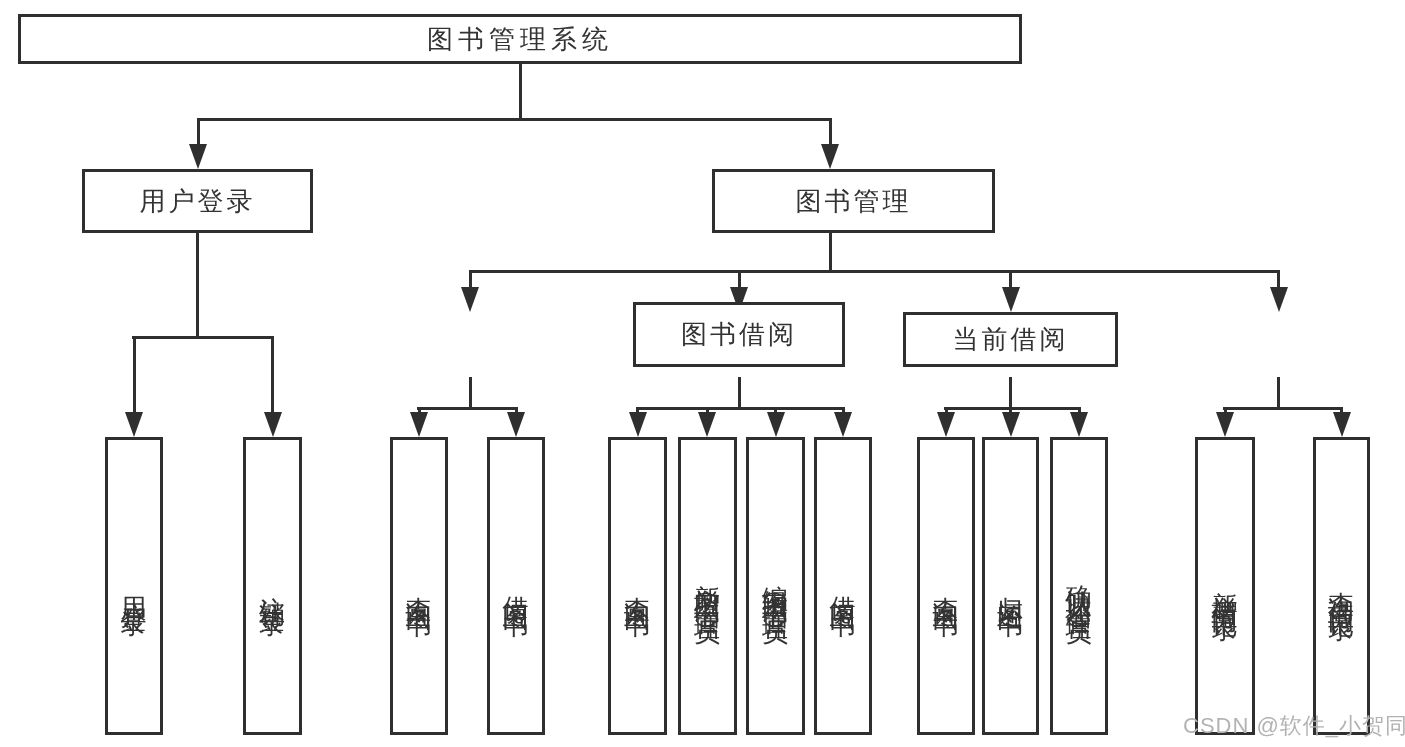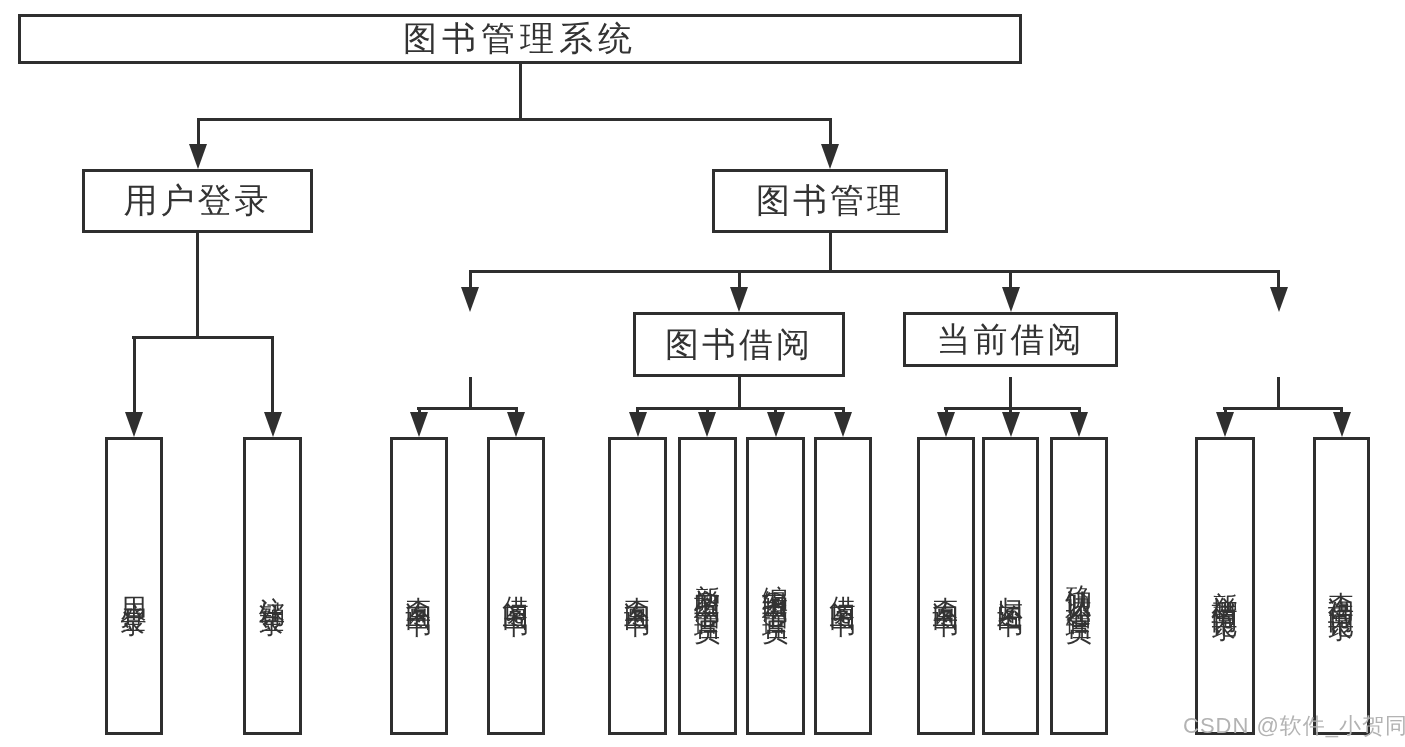--- a/index.html
+++ b/index.html
@@ -14,21 +14,21 @@
   }
   
   .box {
     position: absolute;
     box-sizing: border-box;
     border: 3px solid #2f2f2f;
     background: #ffffff;
     display: flex;
     align-items: center;
     justify-content: center;
-    font-size: 34px;
+    font-size: 26px;
     letter-spacing: 3px;
     color: #333333;
     z-index: 2;
     white-space: nowrap;
   }
   .box.title { letter-spacing: 5px; }
   
   .leaf {
     position: absolute;
     box-sizing: border-box;
@@ -90,21 +90,21 @@
 
   <div class="ln" style="left:197px; top:118px; width:3px; height:28px;"></div>
   <div class="ah" style="left:189px; top:144px;"></div>
 
   <div class="ln" style="left:829px; top:118px; width:3px; height:28px;"></div>
   <div class="ah" style="left:821px; top:144px;"></div>
 
   <div class="box" style="left:82px; top:169px; width:231px; height:64px;">
     <span>用户登录</span>
   </div>
-  <div class="box" style="left:712px; top:169px; width:236px; height:64px;">
+  <div class="box" style="left:712px; top:169px; width:283px; height:64px;">
     <span>图书管理</span>
   </div>
 
   <div class="ln" style="left:196px; top:231px; width:3px; height:107px;"></div>
   <div class="ln" style="left:132px; top:336px; width:142px; height:3px;"></div>
   <div class="ln" style="left:133px; top:336px; width:3px; height:78px;"></div>
   <div class="ah" style="left:125px; top:412px;"></div>
   <div class="ln" style="left:271px; top:336px; width:3px; height:78px;"></div>
   <div class="ah" style="left:264px; top:412px;"></div>
 
@@ -112,21 +112,21 @@
   <div class="ln" style="left:469px; top:270px; width:811px; height:3px;"></div>
   <div class="ln" style="left:469px; top:270px; width:3px; height:19px;"></div>
   <div class="ah" style="left:461px; top:287px;"></div>
   <div class="ln" style="left:738px; top:270px; width:3px; height:19px;"></div>
   <div class="ah" style="left:730px; top:287px;"></div>
   <div class="ln" style="left:1009px; top:270px; width:3px; height:19px;"></div>
   <div class="ah" style="left:1002px; top:287px;"></div>
   <div class="ln" style="left:1277px; top:270px; width:3px; height:19px;"></div>
   <div class="ah" style="left:1270px; top:287px;"></div>
 
-  <div class="box" style="left:633px; top:312px; width:212px; height:65px;">
+  <div class="box" style="left:633px; top:302px; width:212px; height:65px;">
     <span>图书借阅</span>
   </div>
   <div class="box" style="left:903px; top:312px; width:215px; height:55px;">
     <span>当前借阅</span>
   </div>
 
   <div class="ln" style="left:469px; top:377px; width:3px; height:32px;"></div>
   <div class="ln" style="left:417px; top:407px; width:101px; height:3px;"></div>
   <div class="ln" style="left:418px; top:407px; width:3px; height:7px;"></div>
   <div class="ah" style="left:410px; top:412px;"></div>

